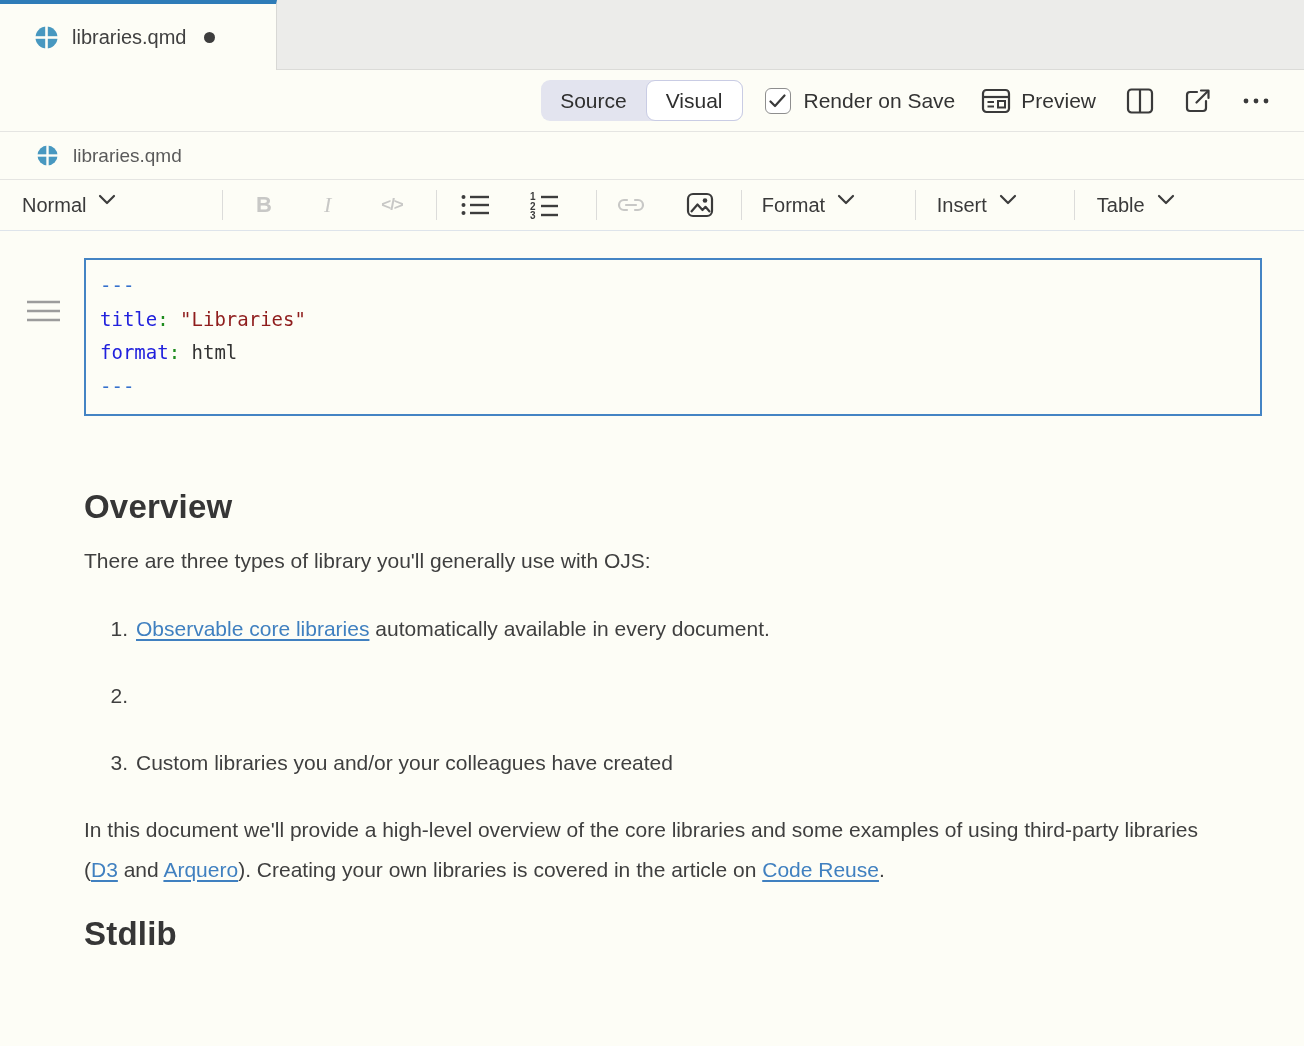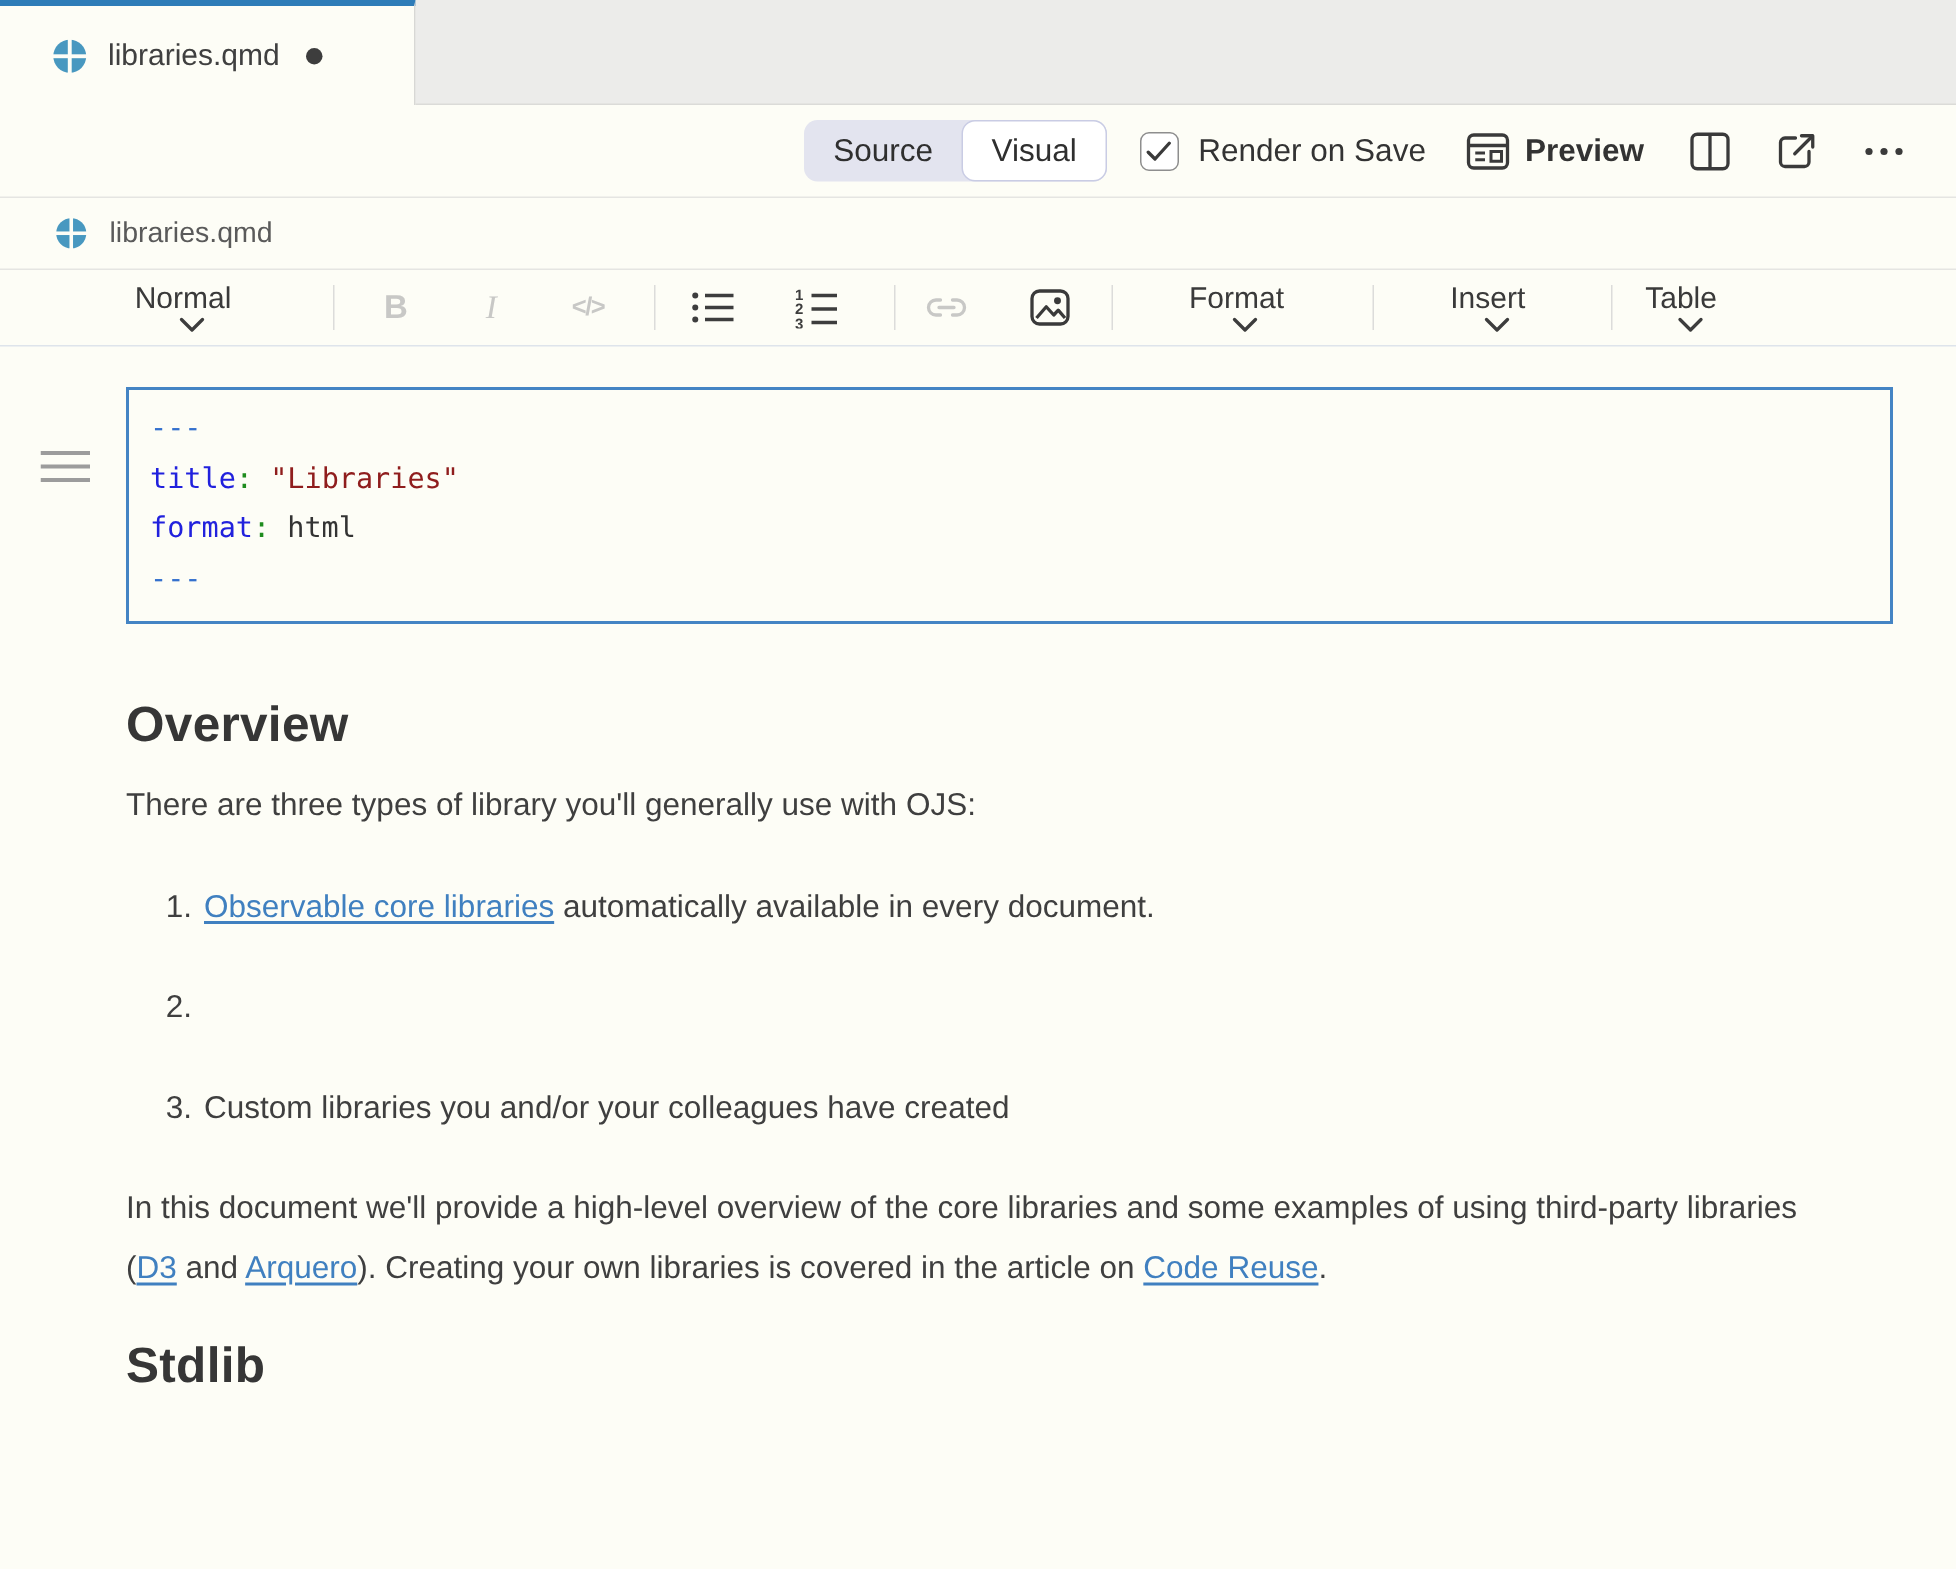--- a/index.html
+++ b/index.html
@@ -17,31 +17,31 @@
   .actions-bar { height:62px; background:#fdfdf6; border-bottom:1px solid #e5e5e2;
                  display:flex; align-items:center; }
   .actions-group { margin-left:auto; margin-right:32px; display:flex; align-items:center; }
   .seg-control { background:#e3e4ef; border-radius:9px; display:flex; align-items:center; height:41px; }
   .seg { font-size:21px; color:#2f2f2f; padding:0 19px; height:41px; display:flex; align-items:center;
          border-radius:9px; cursor:default; }
   .seg-active { background:#ffffff; border:1px solid #c9cce4; }
   .checkbox { width:26px; height:26px; border:1.5px solid #8e8e8e; border-radius:6px; background:#fff;
               display:flex; align-items:center; justify-content:center; margin-left:22px; }
   .cb-label { font-size:21px; color:#333; margin-left:13px; }
-  .tool-btn { display:flex; align-items:center;font-weight:bold; }
+  .tool-btn { display:flex; align-items:center; }
   .tool-label { font-size:21px; color:#333; margin-left:10px; }
   .ml26 { margin-left:26px; } .ml30 { margin-left:30px; } .ml28 { margin-left:28px; }
 
   
   .crumb-bar { height:48px; border-bottom:1px solid #e5e5e2; display:flex; align-items:center; padding-left:37px; }
   .crumb-text { font-size:19px; color:#5a5a5a; margin-left:15px; }
 
   
   .fmt-bar { height:51px; border-bottom:1px solid #dee4eb; display:flex; align-items:center; padding-left:22px; }
-  .fmt-item { display:flex; align-items:center; color:#3a3a3a; font-size:20px;flex-direction:column; }
+  .fmt-item { display:flex; color:#3a3a3a; font-size:20px; }
   .fmt-sep { width:1px; height:30px; background:#dcdcda; }
   .chev { margin-left:12px; }
   .glyph { font-size:22px; line-height:1; }
   .disabled { color:#c8c8c6; }
   .b-glyph { font-weight:bold; }
   .i-glyph { font-style:italic; font-family:"Liberation Serif", serif; }
   .code-glyph { font-size:17px; letter-spacing:-1px; font-weight:bold; }
 
   
   .doc { position:relative; padding:0 42px 0 84px; }
@@ -49,21 +49,21 @@
   .yaml-block { margin-top:27px; border:2px solid #4484c4; padding:9px 14px 11px 14px;
                 font-family:"DejaVu Sans Mono", monospace; font-size:19px; line-height:33.5px; }
   .tok-key    { color:#2121dd; }
   .tok-colon  { color:#1e8c1e; }
   .tok-string { color:#8f1d1d; }
   .tok-plain  { color:#333333; }
   .tok-punct  { color:#3470cd; }
   .code-line { white-space:pre; }
 
   h1.doc-h1 { font-size:33px; font-weight:700; color:#363636; letter-spacing:0.2px; }
-  .h1-overview { margin-top:48px; }
+  .h1-overview { margin-top:72px; }
   .para { font-size:21px; line-height:40px; color:#3f3f3f; }
   .intro { margin-top:15px; }
   .num-list { margin-top:28px; }
   .num-item { display:flex; margin-bottom:27px; font-size:21px; line-height:40px; }
   .num-label { width:44px; text-align:right; margin-right:8px; flex:none; }
   .closing { margin-top:4px; max-width:1145px; }
   .h1-stdlib { margin-top:25px; }
   a.doc-link { color:#4080c0; text-decoration:underline; text-underline-offset:3px; cursor:pointer; }
   .misspelled { border-bottom:2px dotted #dd3b2a; }
 

